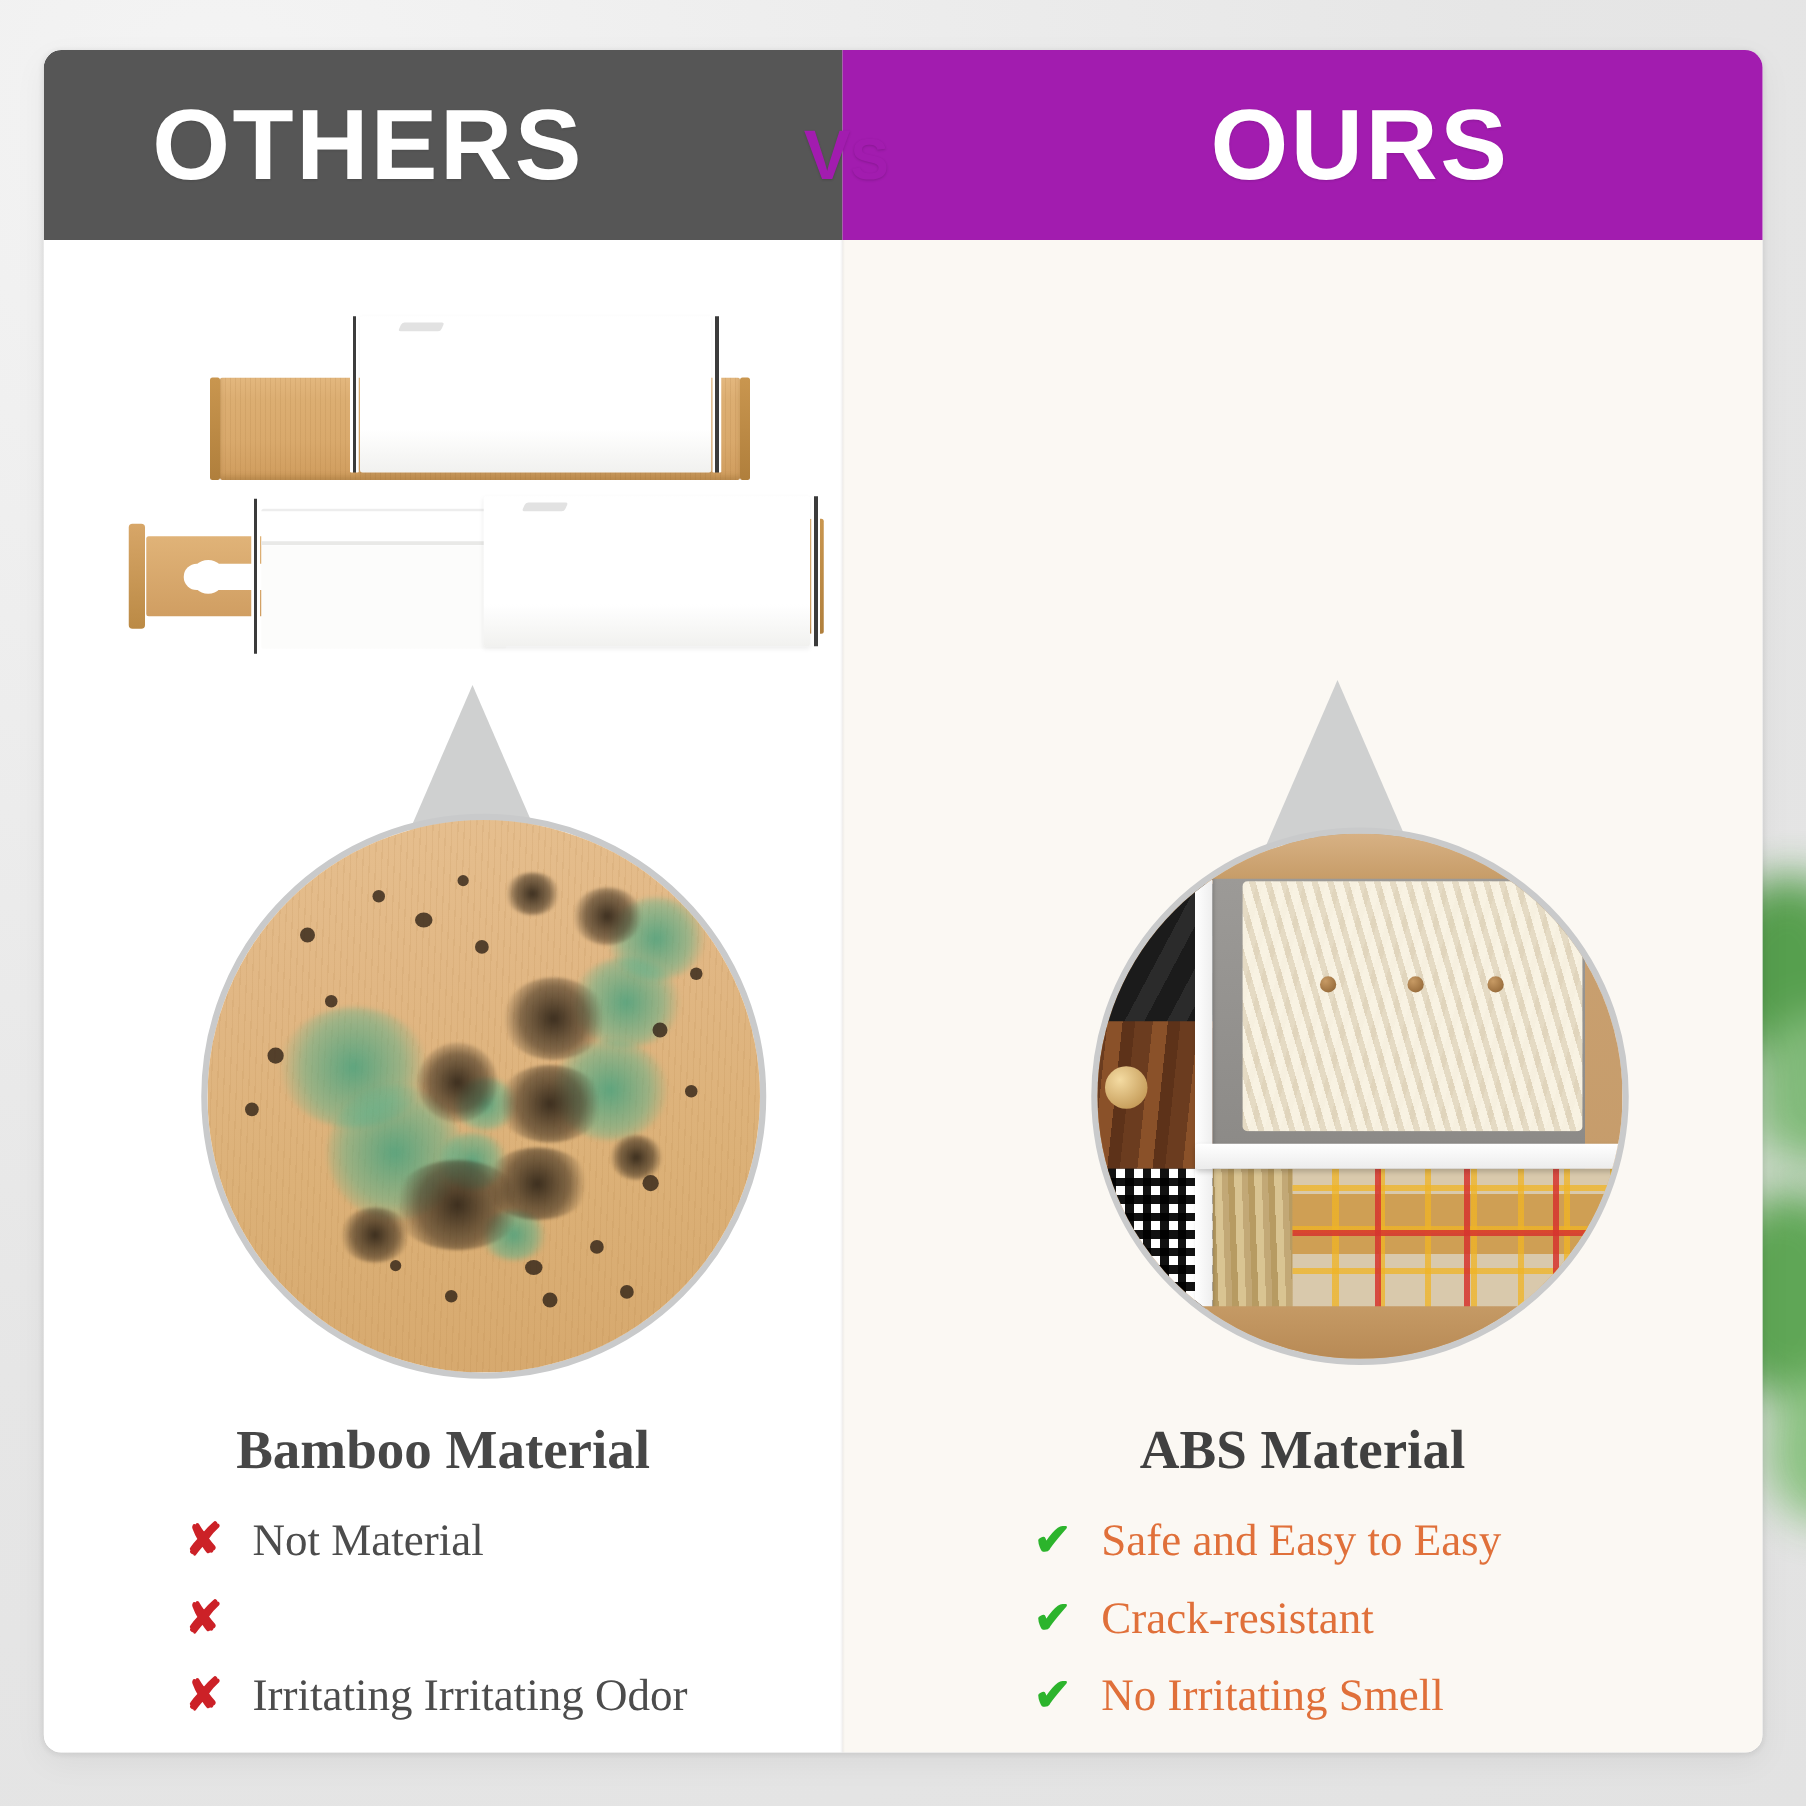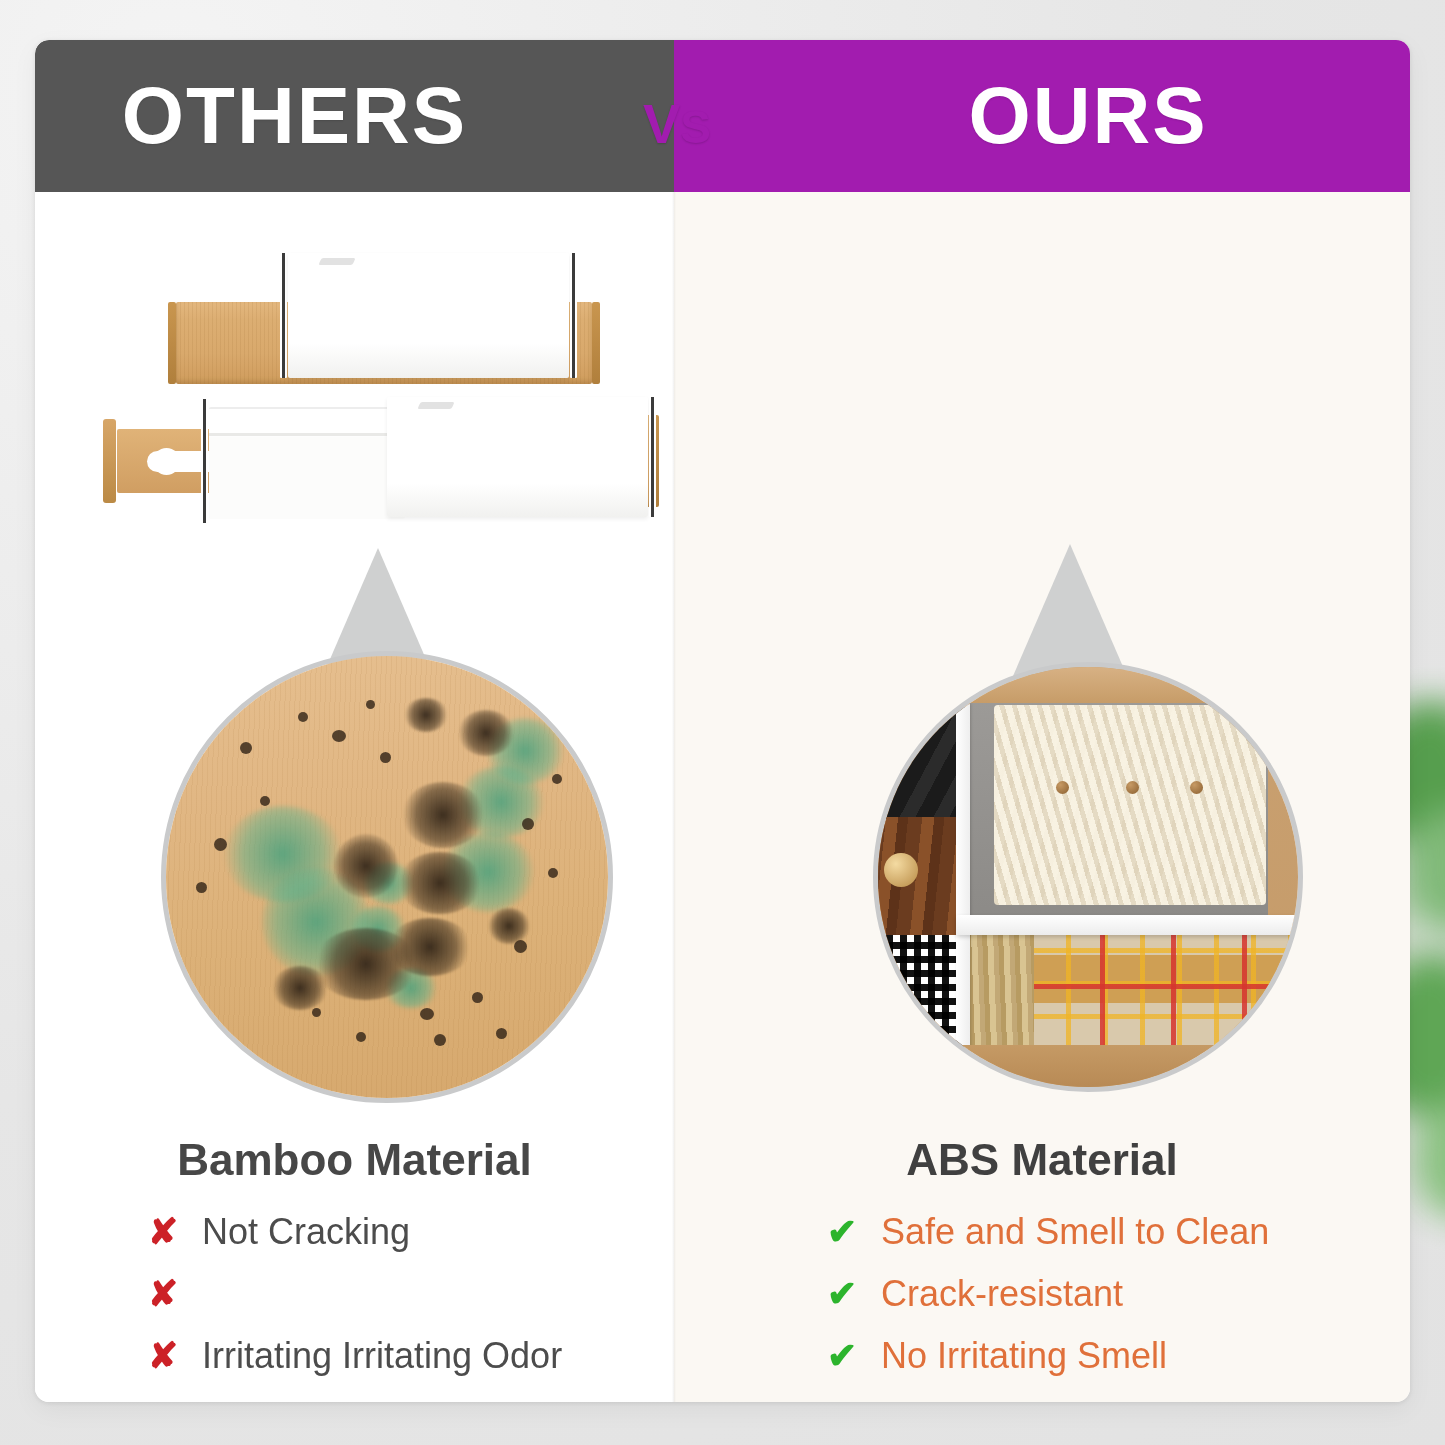--- a/index.html
+++ b/index.html
@@ -325,20 +325,21 @@
       repeating-linear-gradient(0deg,  rgba(240,180,36,.0) 0 28px, rgba(240,180,36,.75) 28px 33px),
       repeating-linear-gradient(90deg, rgba(240,180,36,.0) 0 32px, rgba(240,180,36,.75) 32px 37px),
       repeating-linear-gradient(0deg,  #d9c9ac 0 44px, #cf9f54 44px 92px),
       repeating-linear-gradient(90deg, rgba(207,159,84,.45) 0 48px, rgba(217,201,172,.45) 48px 100px);
   }
 
   
   .benefit {
     position: absolute;
     top: 1096px;
+    font-family: Liberation Serif, serif;
   }
   .benefit-left  { left: 0;   width: 639px; }
   .benefit-right { left: 639px; width: 736px; }
 
   .benefit-title {
     text-align: center;
     font-size: 44px;
     font-weight: 700;
     line-height: 1.1;
     margin-bottom: 30px;
@@ -485,38 +486,38 @@
         <span class="dw dw-divider-h"></span>
         <span class="dw dw-bot-rail"></span>
       </span>
     </div>
 
     <div class="benefit benefit-left">
       <div class="benefit-title">Bamboo Material</div>
       <ul class="benefit-list">
         <li class="b-item">
           <span class="b-icon">✘</span>
-          <span class="b-label">Not Cracking</span>
+          <span class="b-label">Not Material</span>
         </li>
         <li class="b-item">
           <span class="b-icon">✘</span>
         </li>
         <li class="b-item">
           <span class="b-icon">✘</span>
           <span class="b-label">Irritating Irritating Odor</span>
         </li>
       </ul>
     </div>
 
     <div class="benefit benefit-right">
       <div class="benefit-title">ABS Material</div>
       <ul class="benefit-list">
         <li class="b-item">
           <span class="b-icon">✔</span>
-          <span class="b-label">Safe and Smell to Clean</span>
+          <span class="b-label">Safe and Easy to Easy</span>
         </li>
         <li class="b-item">
           <span class="b-icon">✔</span>
           <span class="b-label">Crack-resistant</span>
         </li>
         <li class="b-item">
           <span class="b-icon">✔</span>
           <span class="b-label">No Irritating Smell</span>
         </li>
       </ul>

